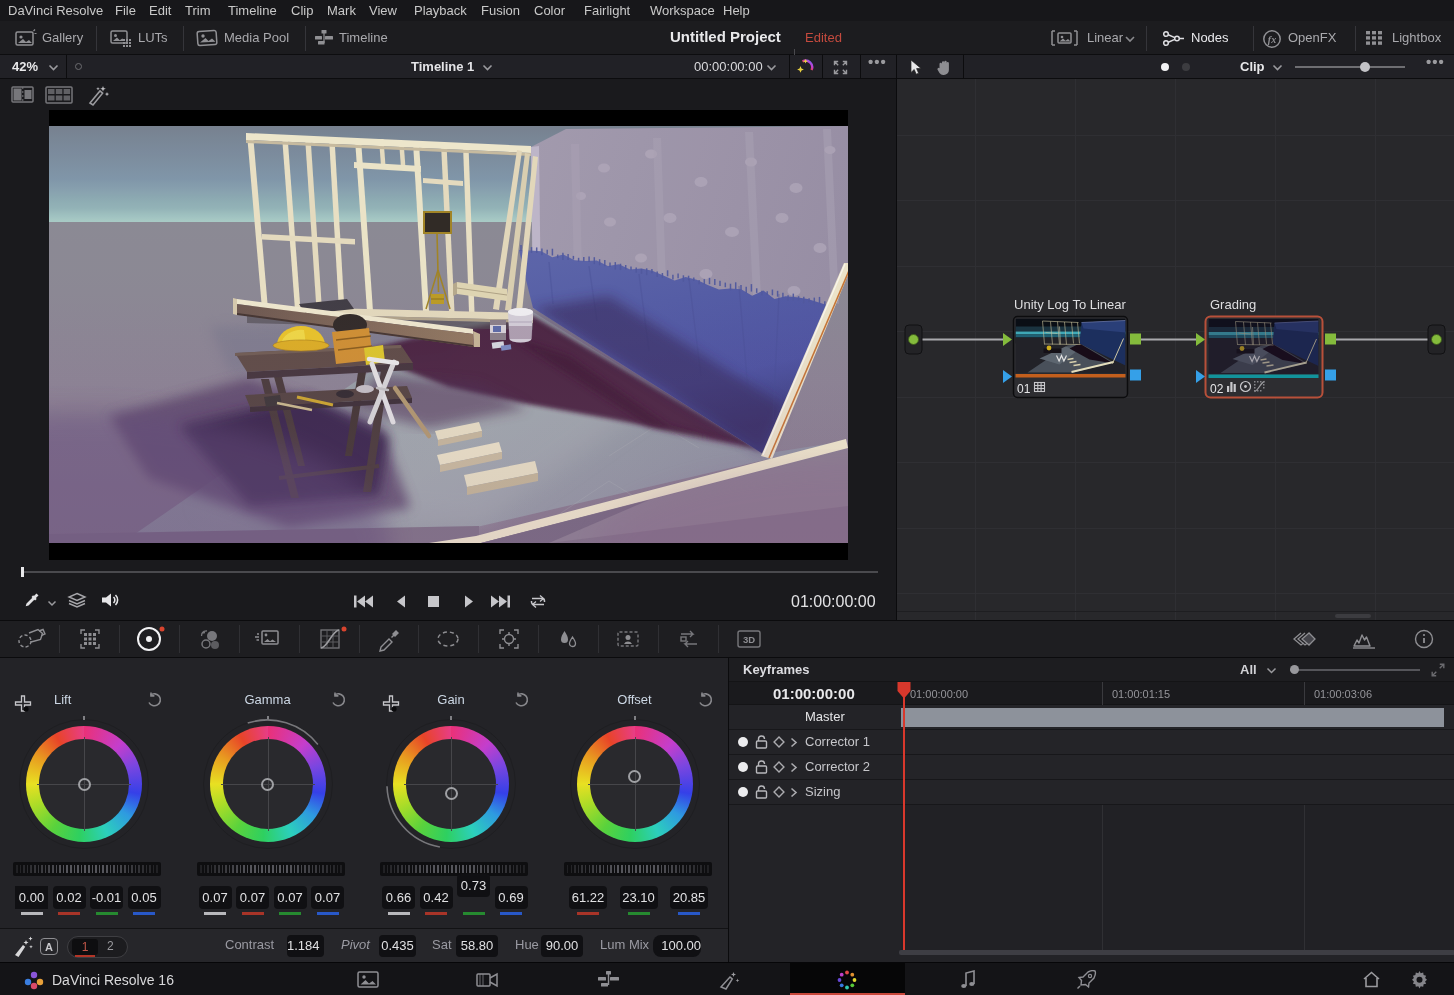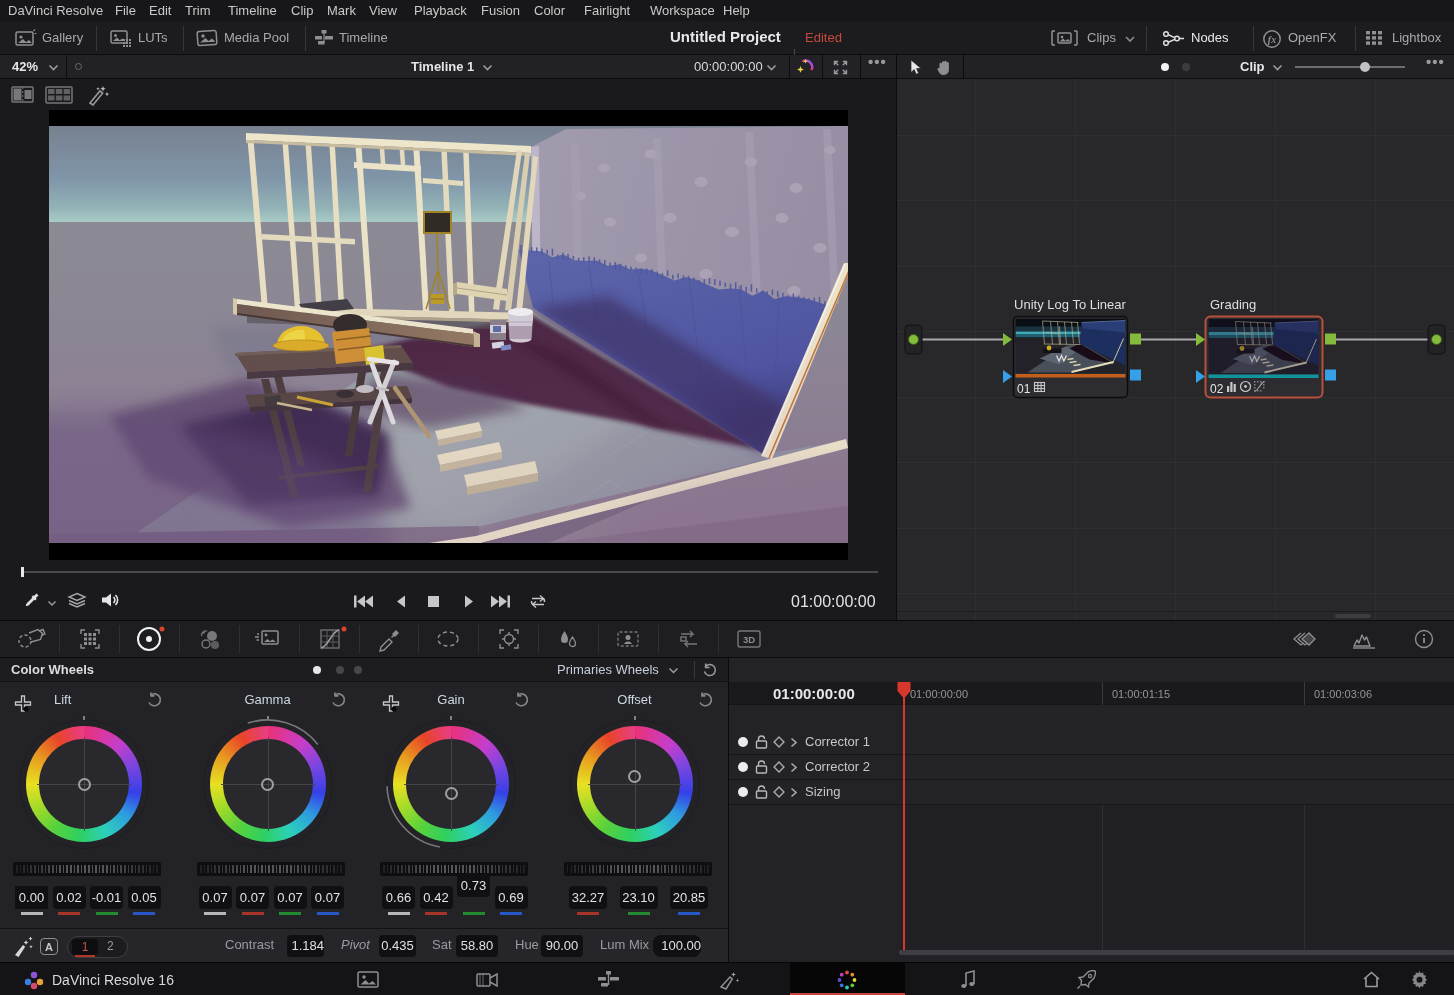--- a/index.html
+++ b/index.html
@@ -84,21 +84,21 @@
   <div class="abs" style="left:794px;top:28px;width:1px;height:13px;background:#4a4a4e;top:28px;"></div>
   <span class="txt" style="left:805px;top:9px;color:#c44a3e;">Edited</span>
 
   <svg class="abs" style="left:1050px;top:8px;" width="32" height="18" viewBox="0 0 32 18">
     <path d="M2 2 h3 M2 2 v14 M2 16 h3" stroke="#909094" stroke-width="1.5" fill="none"></path>
     <rect x="8" y="4" width="13" height="10" rx="1" fill="none" stroke="#909094" stroke-width="1.5"></rect>
     <circle cx="12" cy="8" r="1.3" fill="#909094"></circle>
     <path d="M9.5 12.5 l3.5 -3 2.5 2.3 2.5 -1.8 2.5 2.5z" fill="#909094"></path>
     <path d="M27 2 h-3 M27 2 v14 M27 16 h-3" stroke="#909094" stroke-width="1.5" fill="none"></path>
   </svg>
-  <span class="txt" style="left:1087px;top:9px;">Clips</span>
+  <span class="txt" style="left:1087px;top:9px;">Linear</span>
   <svg class="abs" style="left:1124px;top:14px;" width="12" height="8" viewBox="0 0 12 8">
         <path d="M2 2 l4 4 4 -4" stroke="#8a8a8e" stroke-width="1.6" fill="none"></path>
       </svg>
   <div class="abs" style="left:1146px;top:5px;width:1px;height:25px;background:#35353a;"></div>
 
   <svg class="abs" style="left:1162px;top:9px;" width="24" height="17" viewBox="0 0 24 17">
     <g stroke="#dedee2" stroke-width="1.5" fill="none">
       <circle cx="4" cy="4" r="2.3"></circle>
       <circle cx="4" cy="13" r="2.3"></circle>
       <circle cx="15" cy="8.5" r="2.3"></circle>
@@ -805,35 +805,20 @@
   </g>
   <g transform="translate(1424,18)">
     <circle cx="0" cy="0" r="8.5" fill="none" stroke="#8e8e92" stroke-width="1.4"></circle>
     <path d="M0 -1 v5" stroke="#8e8e92" stroke-width="1.8"></path>
     <circle cx="0" cy="-4" r="1.1" fill="#8e8e92"></circle>
   </g>
 </svg>
 </div>
 
 <div class="abs" id="wheelspanel" style="left:0;top:658px;width:728px;height:304px;background:#232327;">
-  <div class="abs" style="left:0;top:0;width:728px;height:24px;background:#1d1d20;border-bottom:1px solid #141416;">
-    <span class="txt" style="left:11px;top:4px;font-size:13px;font-weight:bold;color:#dcdce0;">Color Wheels</span>
-    <div class="abs" style="left:313px;top:8px;width:8px;height:8px;border-radius:50%;background:#e6e6e8;"></div>
-    <div class="abs" style="left:336px;top:8px;width:8px;height:8px;border-radius:50%;background:#47474b;"></div>
-    <div class="abs" style="left:354px;top:8px;width:8px;height:8px;border-radius:50%;background:#47474b;"></div>
-    <span class="txt" style="left:557px;top:4px;font-size:13px;color:#c4cedc;">Primaries Wheels</span>
-    <svg class="abs" style="left:668px;top:9px;" width="11" height="8" viewBox="0 0 11 8">
-          <path d="M1.5 1.5 l4 4 4 -4" stroke="#9a9a9e" stroke-width="1.5" fill="none"></path>
-        </svg>
-    <div class="abs" style="left:694px;top:3px;width:1px;height:18px;background:#38383c;"></div>
-    <svg class="abs" style="left:702px;top:4px;" width="16" height="16" viewBox="0 0 16 16">
-      <path d="M3.2 5 A5.5 5.5 0 1 1 2.5 9.5" stroke="#9a9a9e" stroke-width="1.5" fill="none"></path>
-      <path d="M3.6 1.5 v4 h4" fill="none" stroke="#9a9a9e" stroke-width="1.5"></path>
-    </svg>
-  </div>
 
   <div class="abs" style="left:54px;top:34px;width:60px;height:18px;text-align:left;font-size:13px;color:#ccd7e4;">Lift</div>
   <svg class="abs" style="left:146px;top:34px;" width="17" height="17" viewBox="0 0 17 17">
     <path d="M4.5 3.2 A6 6 0 1 1 3 10.5" stroke="#88888c" stroke-width="1.6" fill="none"></path>
     <path d="M5 0.5 v3.4 h3.4" fill="none" stroke="#88888c" stroke-width="1.6"></path>
   </svg>
   <div class="abs" style="left:19px;top:61px;width:130px;height:130px;border:1.5px solid #1e1e21;border-radius:50%;"></div>
   <div class="abs" style="left:83px;top:58px;width:2px;height:4px;background:#808084;"></div>
   <div class="abs" style="left:26px;top:68px;width:116px;height:116px;border-radius:50%;background:conic-gradient(from 0deg, #ea3178, #c43ecc 42deg, #7a46e0 70deg, #3540e8 100deg, #2e9ae0 125deg, #2cd0bc 155deg, #2ed060 185deg, #5ad23c 215deg, #a8dc28 245deg, #e8e022 270deg, #e89c20 300deg, #e84428 330deg, #e83d86 360deg);"></div>
   <div class="abs" style="left:39px;top:81px;width:90px;height:90px;border-radius:50%;background:#29292d;"></div>
@@ -912,21 +897,21 @@
   <div class="abs" style="left:633.5px;top:58px;width:2px;height:4px;background:#808084;"></div>
   <div class="abs" style="left:576.5px;top:68px;width:116px;height:116px;border-radius:50%;background:conic-gradient(from 0deg, #ea3178, #c43ecc 42deg, #7a46e0 70deg, #3540e8 100deg, #2e9ae0 125deg, #2cd0bc 155deg, #2ed060 185deg, #5ad23c 215deg, #a8dc28 245deg, #e8e022 270deg, #e89c20 300deg, #e84428 330deg, #e83d86 360deg);"></div>
   <div class="abs" style="left:589.5px;top:81px;width:90px;height:90px;border-radius:50%;background:#29292d;"></div>
   <div class="abs" style="left:634.5px;top:79px;width:1px;height:94px;background:#46464a;"></div>
   <div class="abs" style="left:587.5px;top:126px;width:94px;height:1px;background:#46464a;"></div>
   <div class="abs" style="left:628.0px;top:111.5px;width:13px;height:13px;border:2px solid #9fa0a4;border-radius:50%;"></div>
   <div class="abs" style="left:563.5px;top:204px;width:148px;height:14px;background:#0e0e10;border-radius:2px;overflow:hidden;">
     <div class="abs" style="left:3px;top:3px;width:142px;height:8px;background:repeating-linear-gradient(90deg,#55555b 0px,#55555b 1.5px,transparent 1.5px,transparent 3.6px);"></div>
     <div class="abs" style="left:3px;top:3px;width:142px;height:8px;background:linear-gradient(90deg,rgba(14,14,16,0.75),rgba(14,14,16,0) 35%,rgba(14,14,16,0) 62%,rgba(14,14,16,0.75));"></div>
   </div>
-  <div class="abs" style="left:569px;top:228px;width:38px;height:23px;background:#101013;border-radius:4px;color:#e2e2e4;font-size:13px;text-align:center;line-height:23px;">32.27</div>
+  <div class="abs" style="left:569px;top:228px;width:38px;height:23px;background:#101013;border-radius:4px;color:#e2e2e4;font-size:13px;text-align:center;line-height:23px;">61.22</div>
   <div class="abs" style="left:577.0px;top:254px;width:22px;height:2.5px;background:#a83428;"></div>
   <div class="abs" style="left:619.5px;top:228px;width:38px;height:23px;background:#101013;border-radius:4px;color:#e2e2e4;font-size:13px;text-align:center;line-height:23px;">23.10</div>
   <div class="abs" style="left:627.5px;top:254px;width:22px;height:2.5px;background:#268a30;"></div>
   <div class="abs" style="left:670px;top:228px;width:38px;height:23px;background:#101013;border-radius:4px;color:#e2e2e4;font-size:13px;text-align:center;line-height:23px;">20.85</div>
   <div class="abs" style="left:678.0px;top:254px;width:22px;height:2.5px;background:#2858c8;"></div>
   <svg class="abs" style="left:13px;top:37px;" width="20" height="20" viewBox="0 0 20 20">
     <path d="M8.5 1 v6 h-6 v3 h6 v6 h3 v-6 h6 v-3 h-6 v-6z" fill="none" stroke="#c6c6ca" stroke-width="1.3"></path>
     <circle cx="13" cy="14" r="2.6" fill="#0a0a0c"></circle>
   </svg>
   <svg class="abs" style="left:381px;top:37px;" width="20" height="20" viewBox="0 0 20 20">
@@ -945,49 +930,68 @@
       <path d="M17.5 0.5 l0.6 1.5 1.5 0.6 -1.5 0.6 -0.6 1.5 -0.6 -1.5 -1.5 -0.6 1.5 -0.6z" fill="#d8d8da"></path>
       <path d="M18 9 l0.5 1.3 1.3 0.5 -1.3 0.5 -0.5 1.3 -0.5 -1.3 -1.3 -0.5 1.3 -0.5z" fill="#d8d8da"></path>
     </svg>
     <div class="abs" style="left:40px;top:9px;width:18px;height:17px;border:1.5px solid #8e8e92;border-radius:4px;color:#c8c8cc;font-size:11px;font-weight:bold;text-align:center;line-height:17px;">A</div>
     <div class="abs" style="left:67px;top:7px;width:61px;height:22px;border:1px solid #3e3e42;border-radius:11px;background:#1c1c1f;">
       <div class="abs" style="left:4px;top:2px;width:26px;height:16px;background:#0e0e10;border-radius:3px;color:#c05648;font-size:12px;text-align:center;line-height:16px;">1</div>
       <div class="abs" style="left:7px;top:18px;width:20px;height:2px;background:#b33527;"></div>
       <span class="txt" style="left:39px;top:2px;font-size:12px;color:#9a9a9e;">2</span>
     </div>
     <span class="txt" style="left:225px;top:8px;font-size:13px;color:#9a9aa2;">Contrast</span>
-    <div class="abs" style="left:287px;top:6px;width:37px;height:22px;background:#101013;border-radius:4px;color:#e0e0e2;font-size:13px;text-align:right;line-height:22px;">1.184</div>
+    <div class="abs" style="left:287px;top:6px;width:37px;height:22px;background:#101013;border-radius:4px;color:#e0e0e2;font-size:13px;text-align:left;line-height:22px;">1.184</div>
     <span class="txt" style="left:341px;top:8px;font-size:13px;color:#9a9aa2;font-style:italic;">Pivot</span>
     <div class="abs" style="left:379px;top:6px;width:37px;height:22px;background:#101013;border-radius:4px;color:#e0e0e2;font-size:13px;text-align:center;line-height:22px;">0.435</div>
     <span class="txt" style="left:432px;top:8px;font-size:13px;color:#9a9aa2;">Sat</span>
     <div class="abs" style="left:456px;top:6px;width:42px;height:22px;background:#101013;border-radius:4px;color:#e0e0e2;font-size:13px;text-align:center;line-height:22px;">58.80</div>
     <span class="txt" style="left:515px;top:8px;font-size:13px;color:#9a9aa2;">Hue</span>
     <div class="abs" style="left:541px;top:6px;width:42px;height:22px;background:#101013;border-radius:4px;color:#e0e0e2;font-size:13px;text-align:center;line-height:22px;">90.00</div>
     <span class="txt" style="left:600px;top:8px;font-size:13px;color:#9a9aa2;">Lum Mix</span>
     <div class="abs" style="left:653px;top:6px;width:48px;height:22px;background:#101013;border-radius:8px;color:#e0e0e2;font-size:13px;text-align:right;line-height:22px;">100.00</div>
   </div>
     </div>
 <div class="abs" id="kfpanel" style="left:728px;top:658px;width:726px;height:304px;background:#232327;border-left:1px solid #0b0b0d;">
 
+  <div class="abs" style="left:0;top:0;width:726px;height:24px;background:#1d1d20;border-bottom:1px solid #141416;">
+    <span class="txt" style="left:14px;top:4px;font-size:13px;font-weight:bold;color:#dcdce0;">Keyframes</span>
+    <span class="txt" style="left:511px;top:4px;font-size:13px;font-weight:bold;color:#d2d2d6;">All</span>
+    <svg class="abs" style="left:537px;top:9px;" width="11" height="8" viewBox="0 0 11 8">
+          <path d="M1.5 1.5 l4 4 4 -4" stroke="#9a9a9e" stroke-width="1.5" fill="none"></path>
+        </svg>
+    <div class="abs" style="left:561px;top:11px;width:130px;height:2px;background:#55555a;"></div>
+    <div class="abs" style="left:561px;top:7px;width:9px;height:9px;border-radius:50%;background:#98989c;"></div>
+    <svg class="abs" style="left:702px;top:5px;" width="14" height="14" viewBox="0 0 14 14">
+      <g stroke="#6a6a6e" stroke-width="1.4" fill="none">
+        <path d="M8.8 1.2 h4 v4 M12.5 1.5 l-3.8 3.8"></path>
+        <path d="M5.2 12.8 h-4 v-4 M1.5 12.5 l3.8 -3.8"></path>
+      </g>
+    </svg>
+  </div>
 
   <div class="abs" style="left:0;top:24px;width:726px;height:23px;background:#1a1a1d;border-bottom:1px solid #141416;">
     <span class="txt" style="left:44px;top:3px;font-size:15px;font-weight:bold;color:#e8e8ea;">01:00:00:00</span>
     <span class="txt" style="left:181px;top:6px;font-size:11px;color:#95959a;">01:00:00:00</span>
     <span class="txt" style="left:383px;top:6px;font-size:11px;color:#95959a;">01:00:01:15</span>
     <span class="txt" style="left:585px;top:6px;font-size:11px;color:#95959a;">01:00:03:06</span>
   </div>
 
   <div class="abs" style="left:172px;top:47px;width:554px;height:100px;background:#242428;"></div>
       <div class="abs" style="left:172px;top:147px;width:554px;height:145px;background:#212125;"></div>
 
   <div class="abs" style="left:373px;top:24px;width:1px;height:23px;background:#3a3a3e;"></div>
       <div class="abs" style="left:373px;top:147px;width:1px;height:145px;background:#303034;"></div>
   <div class="abs" style="left:575px;top:24px;width:1px;height:23px;background:#3a3a3e;"></div>
       <div class="abs" style="left:575px;top:147px;width:1px;height:145px;background:#303034;"></div>
 
+  <div class="abs" style="left:0;top:47px;width:726px;height:25px;border-bottom:1px solid #17171a;">
+    <span class="txt" style="left:76px;top:4px;font-size:13px;color:#e4e4e6;">Master</span>
+    <div class="abs" style="left:172px;top:3px;width:543px;height:19px;background:#8d929b;"></div>
+  </div>
 
   <div class="abs" style="left:0;top:72px;width:726px;height:25px;border-bottom:1px solid #17171a;"></div>
   <div class="abs" style="left:0;top:97px;width:726px;height:25px;border-bottom:1px solid #17171a;"></div>
   <div class="abs" style="left:0;top:122px;width:726px;height:25px;border-bottom:1px solid #17171a;"></div>
 
   <div class="abs" style="left:9px;top:79px;width:10px;height:10px;border-radius:50%;background:#ececee;"></div>
   <svg class="abs" style="left:26px;top:77px;" width="13" height="14" viewBox="0 0 13 14">
     <rect x="1.5" y="6" width="10" height="7" rx="1" fill="none" stroke="#b8b8bc" stroke-width="1.4"></rect>
     <path d="M3.5 6 V4 a3 3 0 0 1 6 0" fill="none" stroke="#b8b8bc" stroke-width="1.4"></path>
   </svg>

